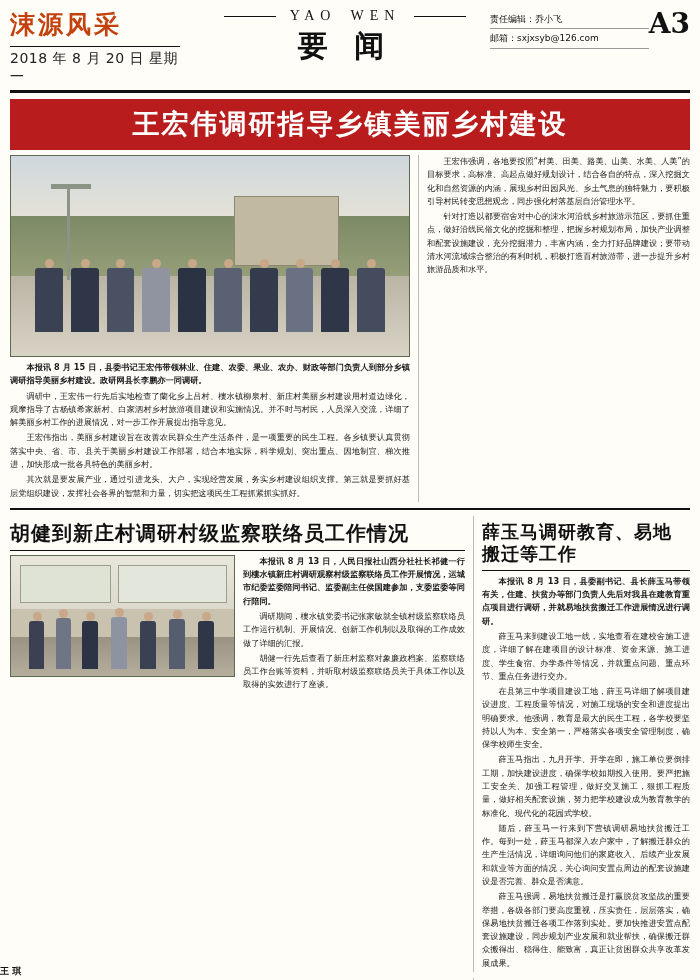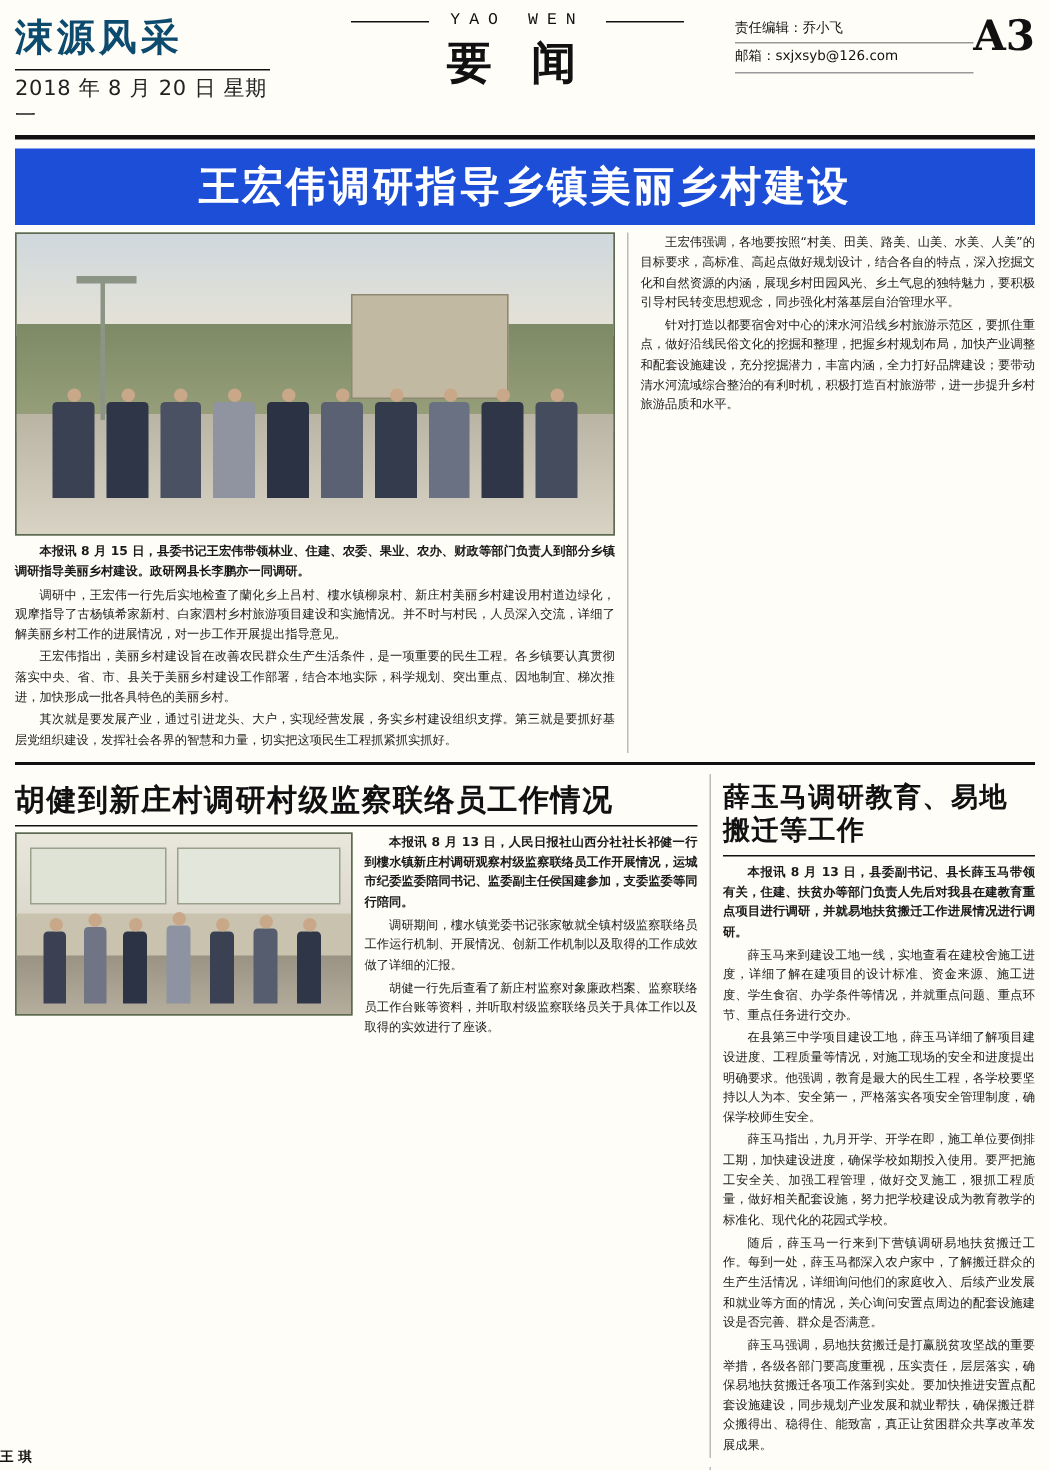--- a/index.html
+++ b/index.html
@@ -8,34 +8,34 @@
     background:#fffdf8;
     font-family:"DejaVu Sans","Liberation Sans",sans-serif;
     color:#111;
     overflow:hidden;
   }
   .page{position:relative;width:700px;height:980px;box-sizing:border-box;padding:8px 10px 4px 10px;}
 
   
   .masthead{display:flex;align-items:flex-start;border-bottom:3px solid #111;padding-bottom:4px;}
   .mast-left{width:190px;}
-  .mast-title{font-family:"DejaVu Serif","Liberation Serif",serif;font-size:25px;font-weight:bold;letter-spacing:3px;color:#0c4a6e;}
+  .mast-title{font-family:"DejaVu Serif","Liberation Serif",serif;font-size:25px;font-weight:bold;letter-spacing:3px;color:#c2410c;}
   .mast-date{font-size:14px;margin-top:5px;color:#222;letter-spacing:.5px;border-top:1px solid #111;padding-top:3px;width:170px;}
   .mast-center{flex:1;text-align:center;position:relative;}
-  .mast-pinyin{font-size:11px;letter-spacing:6px;color:#111;font-family:Liberation Mono, monospace;}
+  .mast-pinyin{font-size:14px;letter-spacing:6px;color:#111;font-family:Liberation Serif, serif;}
   .pinyin-row{display:flex;justify-content:center;align-items:center;gap:14px;}
   .pinyin-row .rule{width:52px;height:1px;background:#111;}
   .mast-big{font-family:"DejaVu Serif","Liberation Serif",serif;font-size:30px;font-weight:bold;letter-spacing:8px;margin-top:2px;}
   .mast-right{width:200px;text-align:left;font-size:9px;display:flex;align-items:flex-start;}
   .mast-right .info{flex:1;line-height:1.6;padding-top:4px;}
   .mast-right .info div{border-bottom:1px solid #999;padding-bottom:2px;margin-bottom:2px;}
   .pagenum{font-family:"DejaVu Serif","Liberation Serif",serif;font-size:28px;font-weight:bold;margin-left:0;line-height:1;padding-top:2px;}
 
   
-  .headline-bar{background:#1d4ed8;color:#fff;text-align:center;margin-top:6px;padding:7px 0 8px 0;}
+  .headline-bar{background:#b91c1c;color:#fff;text-align:center;margin-top:6px;padding:7px 0 8px 0;}
   .headline-bar .h1{font-family:"DejaVu Serif","Liberation Serif",serif;font-size:27px;font-weight:bold;letter-spacing:2px;}
 
   
   .rule-thin{height:1px;background:#111;margin:4px 0;}
 
   .cols{display:flex;gap:8px;margin-top:6px;}
   .col{flex:1;}
   .divider{width:1px;background:#bbb;}
 
   .photo{

